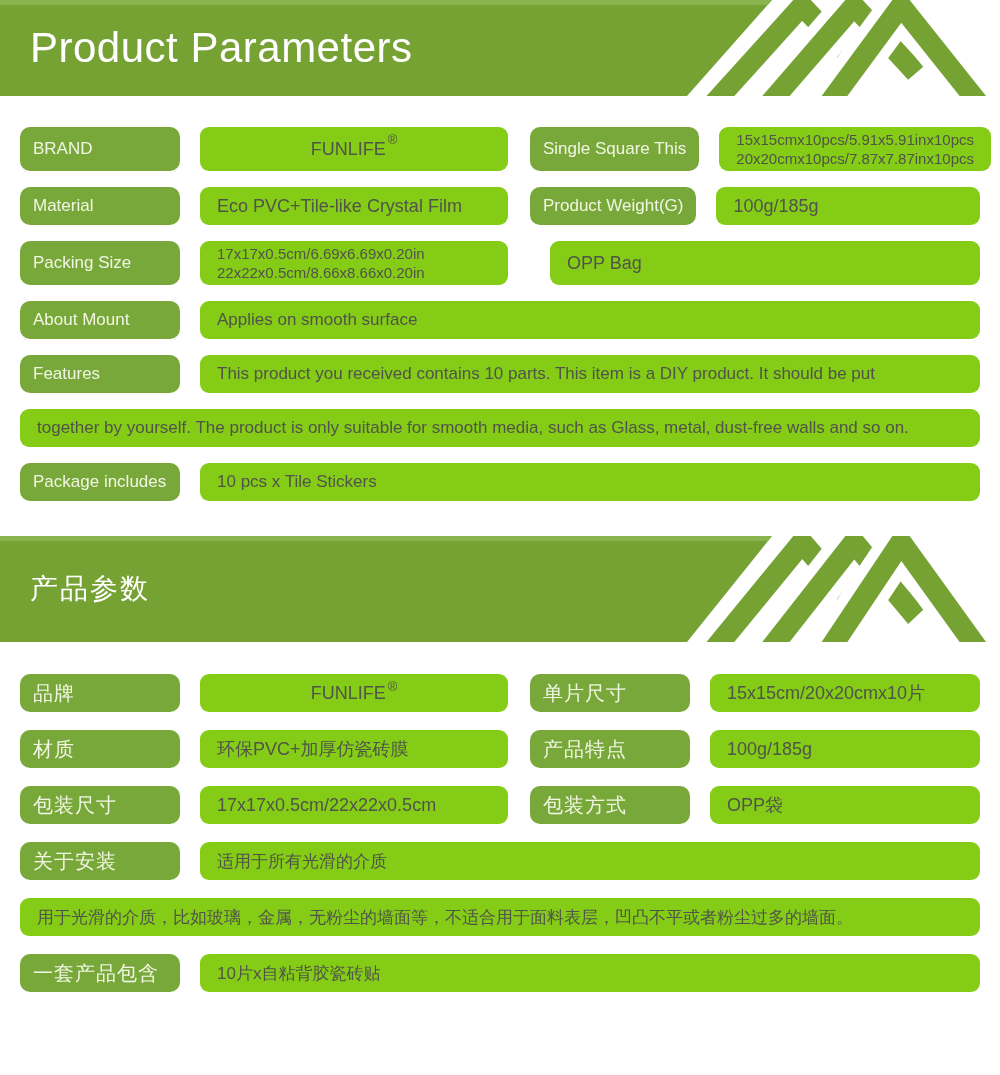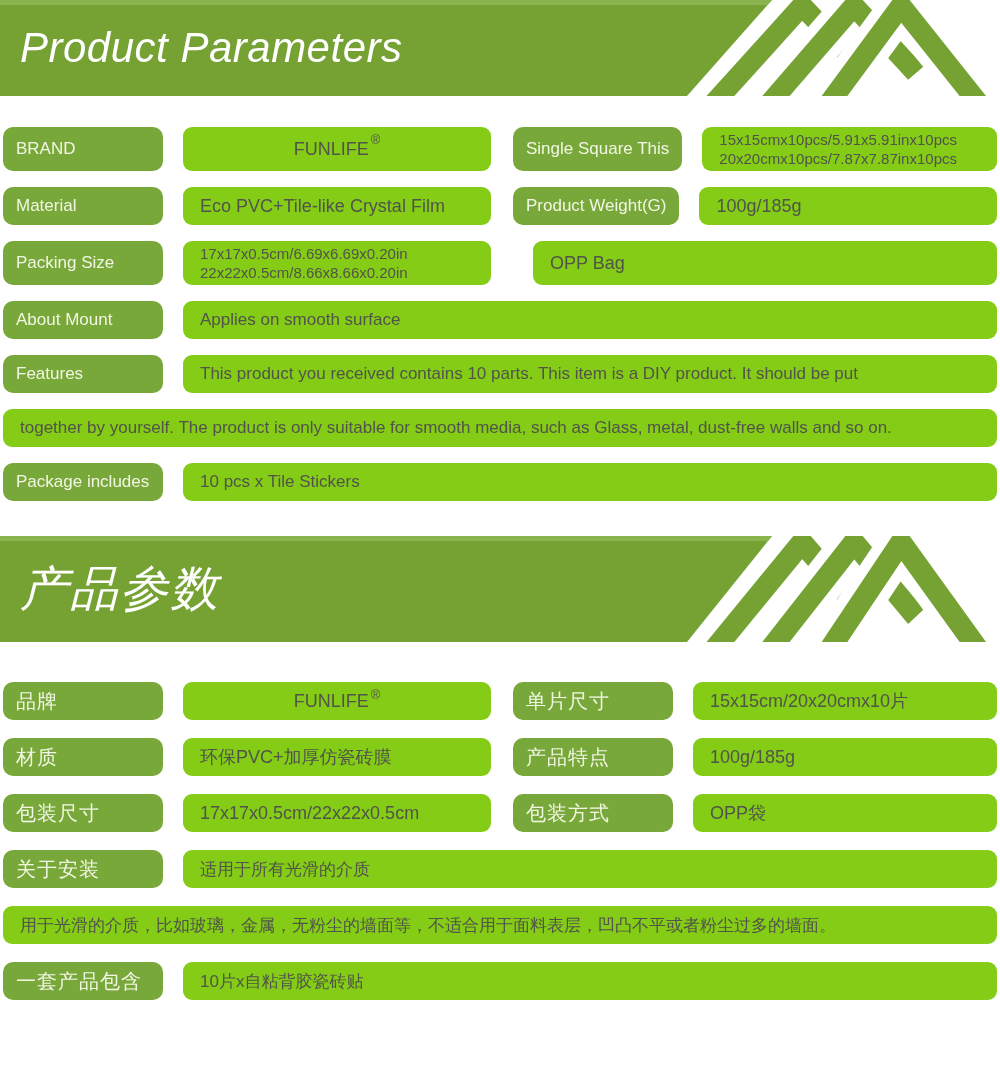--- a/index.html
+++ b/index.html
@@ -11,30 +11,30 @@
   .banner.zh{height:106px;margin-top:35px;}
   .banner .green{
     position:absolute;left:0;top:0;bottom:0;width:772px;
     background:#75A233;
     clip-path:polygon(0 0,100% 0,calc(100% - 85px) 100%,0 100%);
   }
   .banner .green::before{
     content:"";position:absolute;left:0;top:0;right:0;height:5px;background:#8AB44D;
   }
   .banner .title{
-    position:absolute;left:20px;top:0;bottom:0;display:flex;align-items:center;
-    color:#ffffff;font-size:42px;font-weight:400;letter-spacing:.5px;white-space:nowrap;font-style:italic;
-  }
-  .banner.zh .title{font-size:48px;letter-spacing:2px;}
+    position:absolute;left:30px;top:0;bottom:0;display:flex;align-items:center;
+    color:#ffffff;font-size:42px;font-weight:400;letter-spacing:.5px;white-space:nowrap;
+  }
+  .banner.zh .title{font-size:28px;letter-spacing:2px;}
   .mounts{position:absolute;right:0;top:0;width:312px;height:100%;display:block;}
 
   
   .section{margin-top:31px;}
-  .section.zh-sec{margin-top:40px;}
-  .row{display:flex;align-items:stretch;padding:0 3px;margin-bottom:16px;}
+  .section.zh-sec{margin-top:32px;}
+  .row{display:flex;align-items:stretch;padding:0 20px;margin-bottom:16px;}
   .zh-sec .row{margin-bottom:18px;}
   .lab{
     flex:0 0 160px;box-sizing:border-box;min-height:38px;
     background:#79A83A;border-radius:10px;
     color:#F1F6E3;font-size:17px;font-weight:400;
     display:flex;align-items:center;padding:0 13px;white-space:nowrap;
   }
   .zh-sec .lab{font-size:20px;letter-spacing:1px;}
   .val{
     box-sizing:border-box;min-height:38px;

